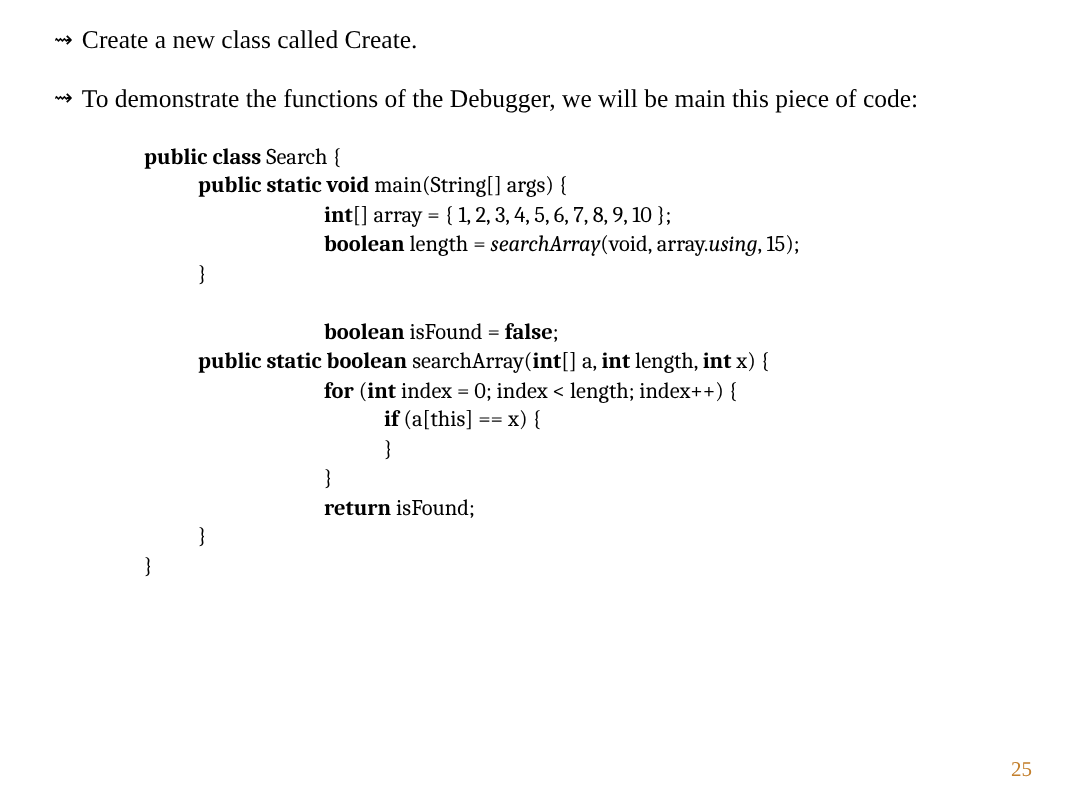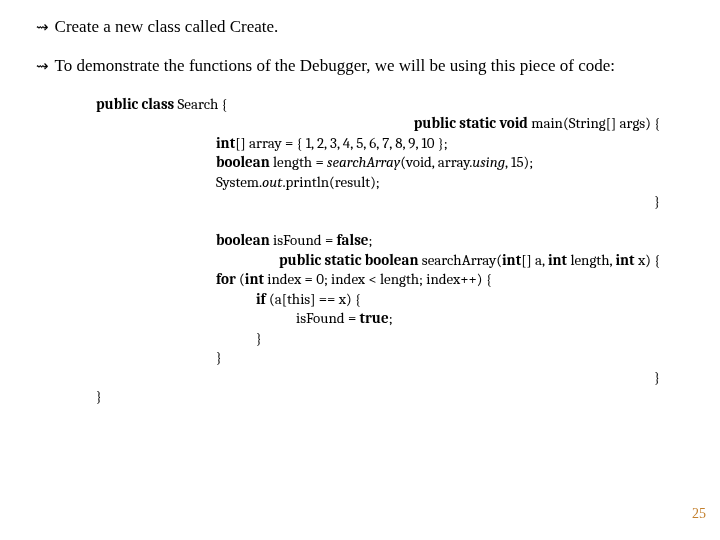--- a/index.html
+++ b/index.html
@@ -39,66 +39,65 @@
   }
   .code-block {
     font-family: Cambria, Georgia, serif;
     font-size: 15px;
     line-height: 1.3;
     margin-left: 60px;
     margin-right: 20px;
     margin-top: 6px;
   }
   .code-line { white-space: pre; }
-  .indent1 { padding-left: 36px; text-align: right; }
+  .indent1 { padding-left: 36px; }
   .indent3 { padding-left: 120px; }
   .indent4 { padding-left: 160px; }
   .indent5 { padding-left: 200px; }
   .b { font-weight: bold; margin-top: 24px; }
   .i { font-style: italic; margin-top: 20px; }
   .page-number {
     position: absolute;
-    right: 14px;
+    right: 32px;
     bottom: 18px;
     color: #c37f2c;
     font-family: Georgia, serif;
     font-size: 14px;
   }
 </style>
 </head>
 <body>
 
 <div class="page">
   <div class="content">
 
     <div class="bullet-item">
       <span class="bullet-icon">⇝</span>
       <span class="bullet-text">Create a new class called Create.</span>
     </div>
 
     <div class="bullet-item">
       <span class="bullet-icon">⇝</span>
-      <span class="bullet-text">To demonstrate the functions of the Debugger, we will be using this piece of code:</span>
+      <span class="bullet-text">To demonstrate the functions of the Debugger, we will be main this piece of code:</span>
     </div>
 
     <div class="code-block">
       <div class="code-line"><span class="b">public class </span><span>Search {</span></div>
       <div class="code-line indent1"><span class="b">public static void </span><span>main(String[] args) {</span></div>
       <div class="code-line indent3"><span class="b">int</span><span>[] array = { 1, 2, 3, 4, 5, 6, 7, 8, 9, 10 };</span></div>
       <div class="code-line indent3"><span class="b">boolean </span><span>length = </span><span class="i">searchArray</span><span>(void, array.</span><span class="i">using</span><span>, 15);</span></div>
-      <div class="code-line indent3"><span>System.</span><span class="i">out</span><span>.println(result);</span></div>
       <div class="code-line indent1"><span>}</span></div>
       <div class="code-line">&nbsp;</div>
       <div class="code-line indent3"><span class="b">boolean </span><span>isFound = </span><span class="b">false</span><span>;</span></div>
       <div class="code-line indent1"><span class="b">public static boolean </span><span>searchArray(</span><span class="b">int</span><span>[] a, </span><span class="b">int </span><span>length, </span><span class="b">int </span><span>x) {</span></div>
       <div class="code-line indent3"><span class="b">for </span><span>(</span><span class="b">int </span><span>index = 0; index &lt; length; index++) {</span></div>
       <div class="code-line indent4"><span class="b">if </span><span>(a[this] == x) {</span></div>
-      <div class="code-line indent5"><span>isFound = </span><span class="b">true</span><span>;</span></div>
       <div class="code-line indent4"><span>}</span></div>
       <div class="code-line indent3"><span>}</span></div>
+      <div class="code-line indent3"><span class="b">return </span><span>isFound;</span></div>
       <div class="code-line indent1"><span>}</span></div>
       <div class="code-line"><span>}</span></div>
     </div>
 
   </div>
 
   <div class="page-number">25</div>
 </div>
 
 </body></html>

